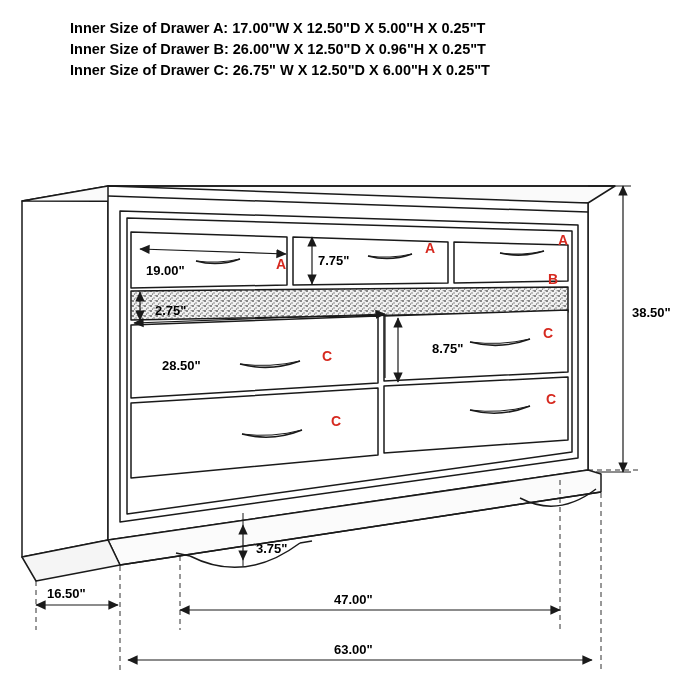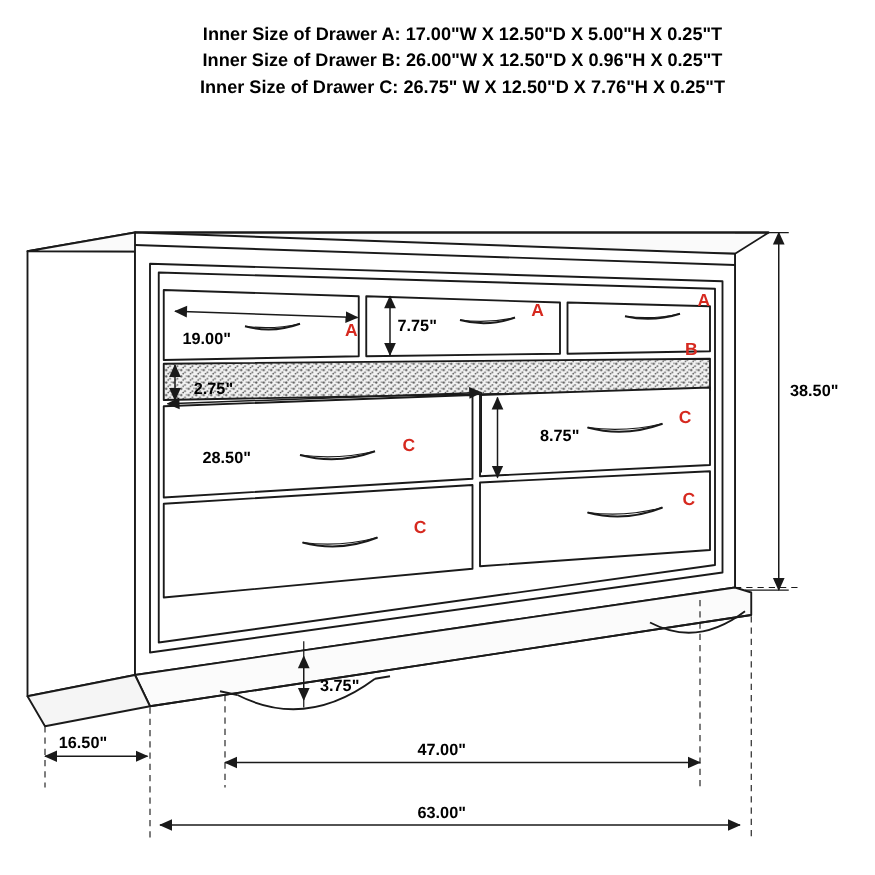--- a/index.html
+++ b/index.html
@@ -17,21 +17,20 @@
   #stage {
     position: relative;
     width: 700px;
     height: 700px;
   }
   .header-block {
     position: absolute;
     left: 70px;
     top: 18px;
     width: 600px;
-    text-align: center;
   }
   .header-line {
     font-size: 14.5px;
     font-weight: bold;
     color: #000000;
     line-height: 21px;
     white-space: nowrap;
   }
   svg#drawing {
     position: absolute;
@@ -56,21 +55,21 @@
   }
 </style>
 </head>
 <body>
 
 <div id="stage">
 
   <div class="header-block">
     <div class="header-line">Inner Size of Drawer A: 17.00"W X 12.50"D X 5.00"H X 0.25"T</div>
     <div class="header-line">Inner Size of Drawer B: 26.00"W X 12.50"D X 0.96"H X 0.25"T</div>
-    <div class="header-line">Inner Size of Drawer C: 26.75" W X 12.50"D X 7.76"H X 0.25"T</div>
+    <div class="header-line">Inner Size of Drawer C: 26.75" W X 12.50"D X 6.00"H X 0.25"T</div>
   </div>
 
   <svg id="drawing" viewBox="0 0 700 700">
     <defs>
       <pattern id="glitterpat" width="6" height="5" patternUnits="userSpaceOnUse">
         <rect width="6" height="5" fill="#f2f2f2"></rect>
         <circle cx="1" cy="1" r="0.9" fill="#555"></circle>
         <circle cx="4" cy="3" r="0.8" fill="#777"></circle>
         <circle cx="2.5" cy="4" r="0.6" fill="#333"></circle>
         <circle cx="5.2" cy="0.7" r="0.6" fill="#666"></circle>

